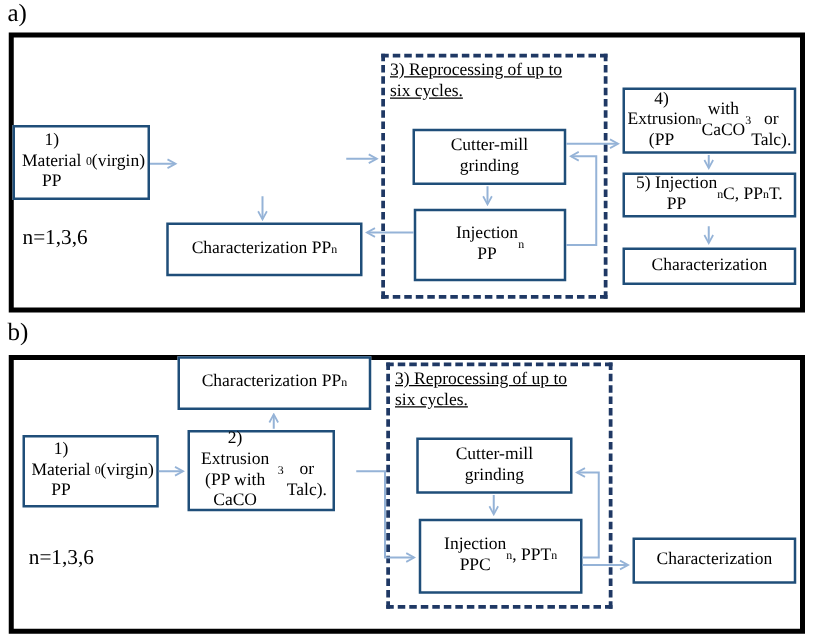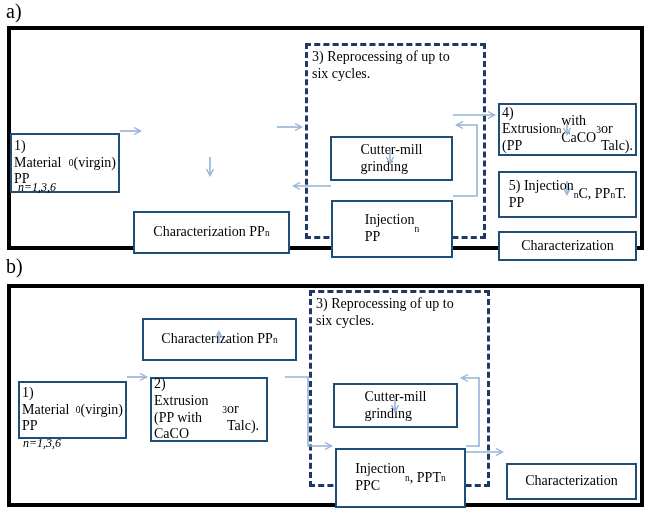--- a/index.html
+++ b/index.html
@@ -10,25 +10,25 @@
     color:var(--text,#000);
     overflow:hidden;
   }
   * { box-sizing:border-box; }
   .panel-label { position:absolute; font-size:20px; line-height:1; }
   .frame { position:absolute; border:4px solid var(--frame,#000); background:transparent; }
   .box {
     position:absolute; border:2.5px solid var(--boxborder,#1f4e79);
     background:var(--bg,#fff);
     display:flex; align-items:center; justify-content:center;
-    text-align:left; font-size:14px; line-height:1.18; padding:1px 2px;margin-top:33px;
+    text-align:center; font-size:14px; line-height:1.18; padding:1px 2px;
   }
   .dashedbox { position:absolute; border:3px dashed var(--dashed,#1f3864); }
-  .floating-text { position:absolute; font-size:14px; line-height:1.2; }
-  .note { position:absolute; font-size:12px;font-style:italic; }
+  .floating-text { position:absolute; font-size:14px; line-height:1.2;text-decoration:underline; }
+  .note { position:absolute; font-size:17px; }
   sub { font-size:0.68em; line-height:0; }
   svg.arrows { position:absolute; left:0; top:0; pointer-events:none; }
   .al { fill:none; stroke:var(--arrow,#95b3d7); stroke-width:1.6; }
   .ahp { fill:none; stroke:var(--arrow,#95b3d7); stroke-width:1.4; }
 </style>
 </head>
 <body>
 
 <div class="page">
 
@@ -46,21 +46,21 @@
   <div class="dashedbox" style="left:305px;top:43px;width:181px;height:196px"></div>
 
   <div class="floating-text" style="left:312px;top:49px;width:168px">3) Reprocessing of up to<br>six cycles.</div>
 
   <div class="box" style="left:330px;top:103px;width:123px;height:45px">Cutter-mill<br>grinding</div>
 
   <div class="box" style="left:331px;top:167px;width:122px;height:58px">Injection<br>PP<sub>n</sub></div>
 
   <div class="box" style="left:498px;top:70px;width:139px;height:53px">4) Extrusion<br>(PP<sub>n</sub> with CaCO<sub>3</sub><br>or Talc).</div>
 
-  <div class="box" style="left:498px;top:138px;width:139px;height:47px">5) Injection<br>PP<sub>n</sub>C, PP<sub>n</sub>T.</div>
+  <div class="box" style="left:498px;top:138px;width:139px;height:36px">5) Injection<br>PP<sub>n</sub>C, PP<sub>n</sub>T.</div>
 
   <div class="box" style="left:498px;top:198px;width:139px;height:30px">Characterization</div>
 
   <div class="panel-label" style="left:6px;top:256px">b)</div>
 
   <div class="frame" style="left:7px;top:284px;width:637px;height:223px"></div>
 
   <div class="box" style="left:142px;top:285px;width:155px;height:43px">Characterization PP<sub>n</sub></div>
 
   <div class="box" style="left:18px;top:348px;width:109px;height:58px">1) Material<br>PP<sub>0</sub> (virgin)</div>

